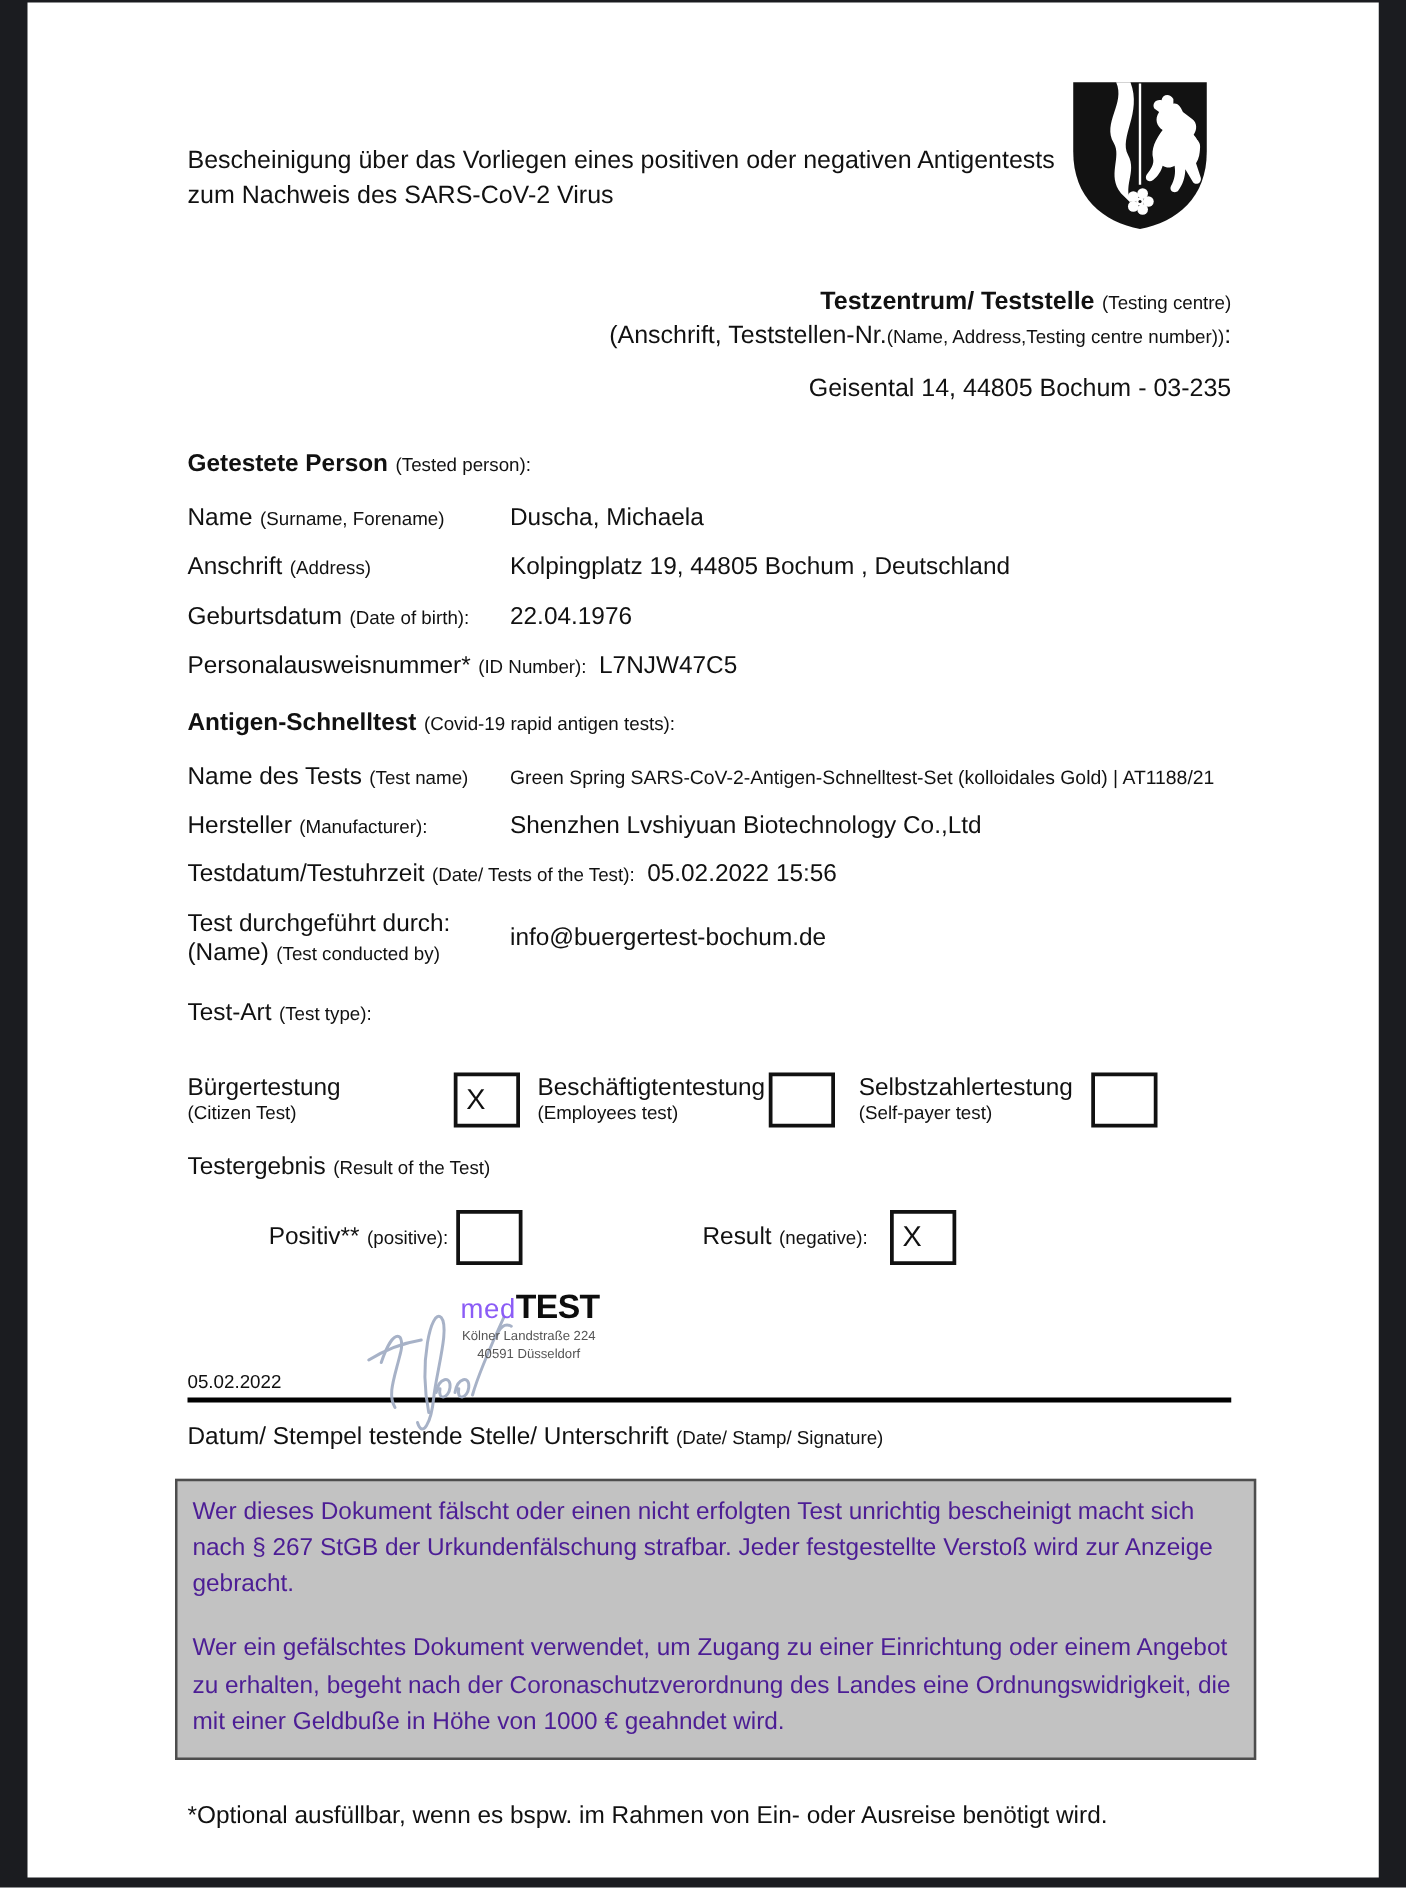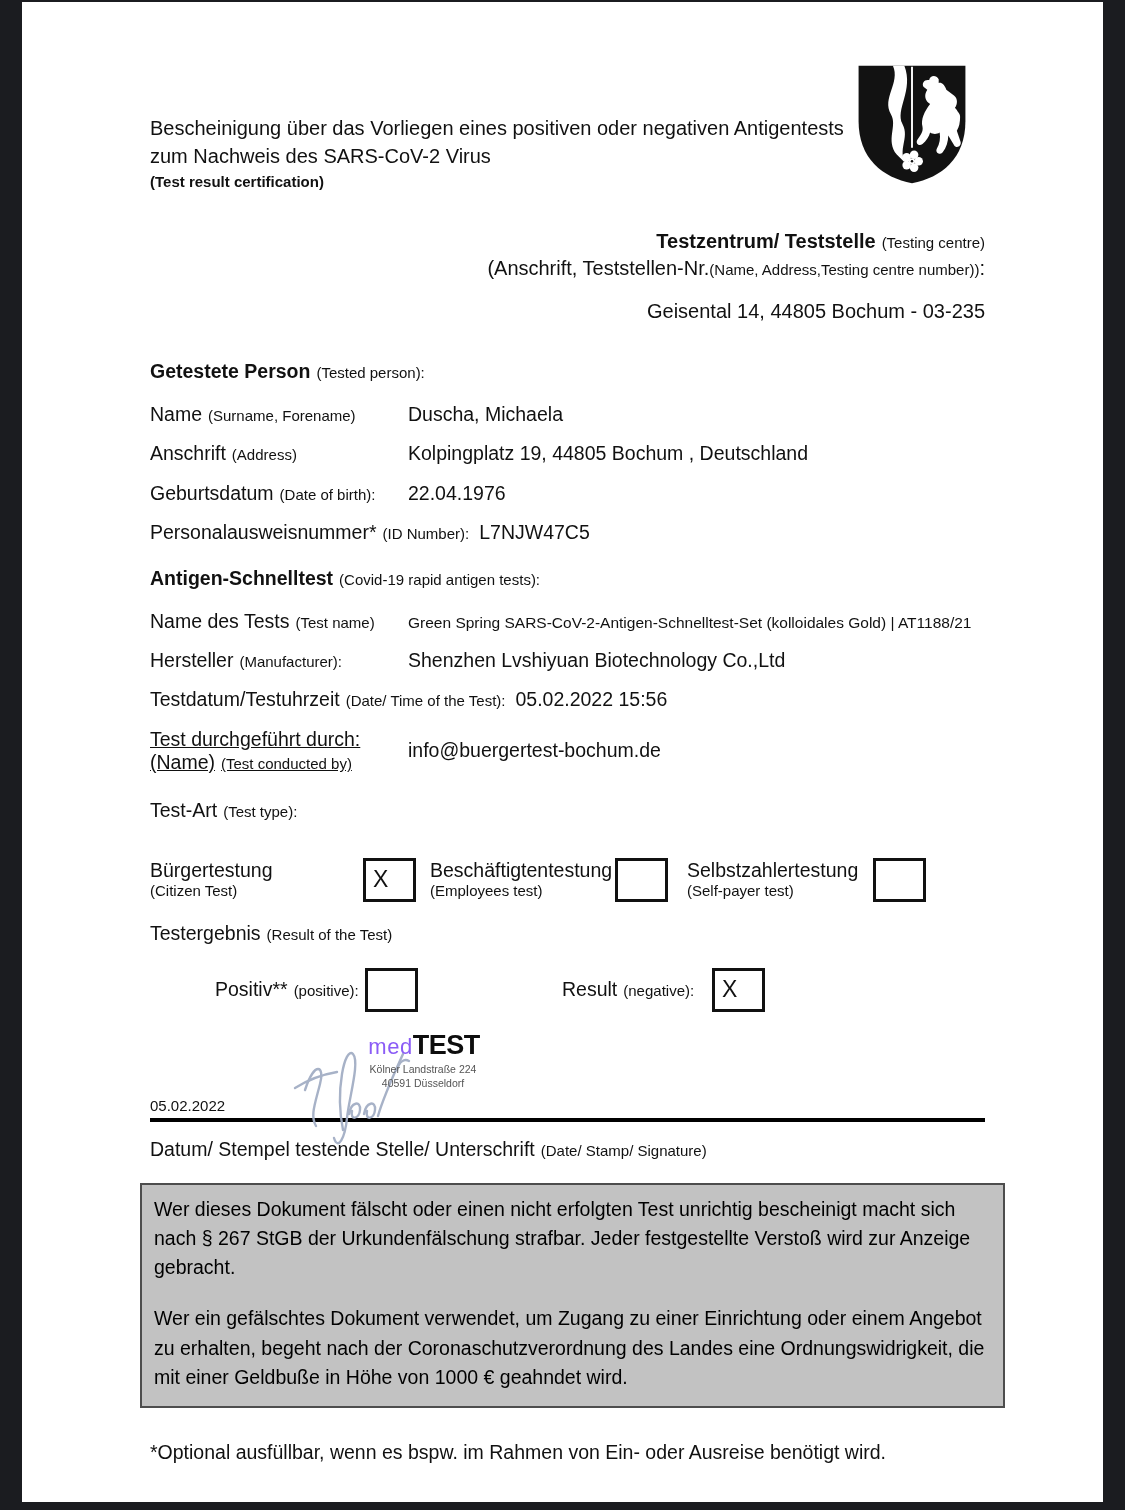--- a/index.html
+++ b/index.html
@@ -25,56 +25,55 @@
   .centre .b{font-weight:bold;}
   .centre-addr{text-align:right;font-size:20px;margin-top:18px;}
   
   .h{font-size:19.5px;font-weight:bold;}
   
   .row{display:flex;align-items:baseline;font-size:19.5px;margin-bottom:16px;line-height:1.2;}
   .lbl{flex:0 0 auto;min-width:248px;margin-right:10px;}
   .val{flex:1 1 auto;}
   .val-sm{font-size:15.5px;padding-top:3px;}
   .row-2line{align-items:center;margin-bottom:20px;}
-  .lbl2 .l1,.lbl2 .l2{display:block;text-decoration:underline;}
+  .lbl2 .l1,.lbl2 .l2{display:block;}
   
   .cb{width:40px;height:38px;border:3px solid #111;font-size:23px;line-height:36px;padding-left:7px;flex:0 0 auto;background:#fff;}
   .optrow{display:flex;align-items:flex-start;margin-top:36px;font-size:19.5px;line-height:1.25;}
   .opt-label .en{display:block;font-size:15px;}
   .resrow{display:flex;align-items:center;margin-top:23px;padding-left:65px;font-size:19.5px;}
   
   .stamp-zone{position:relative;height:94px;margin-top:12px;}
   .signature{position:absolute;left:135px;top:-6px;pointer-events:none;}
   .stampblk{position:absolute;left:215px;top:6px;width:118px;text-align:center;}
   .brand-light{font-size:22px;color:#8b5cf6;letter-spacing:.5px;}
   .brand-bold{font-size:27px;font-weight:bold;color:#0d0d0d;letter-spacing:-.5px;}
   .stamp-addr{font-size:10.5px;color:#555;line-height:1.4;margin-top:1px;text-align:center;padding-right:2px;}
   .stamp-date{position:absolute;left:0;bottom:4px;font-size:15px;}
   .rule{border:0;border-top:4px solid #000;margin:0;}
   .caption{margin-top:16px;font-size:19.5px;}
   
   .warnbox{
     margin:22px -20px 0 -10px;background:#c2c2c2;border:2px solid #4d4d4d;
-    padding:10px 14px 14px 12px;font-size:19.5px;line-height:1.5;color:#000000;
+    padding:10px 14px 14px 12px;font-size:19.5px;line-height:1.5;color:#4c1d95;
   }
   .warnbox p{margin:0;}
   .warnbox p + p{margin-top:22px;}
   .fn{font-size:19.5px;line-height:1.5;}
   .fn1{margin-top:30px;}
 </style>
 </head>
 <body>
 
 <div class="page">
   <div class="content">
 
     <div class="header">
       <div class="title-block">
         <div class="title">Bescheinigung über das Vorliegen eines positiven oder negativen Antigentests zum Nachweis des SARS-CoV-2 Virus</div>
-        <div class="title-sub">(Test result certification)</div>
       </div>
       <svg class="coat" width="116" height="124" viewBox="0 0 120 130">
         <path d="M4,4 H116 V62 C116,101 91,121 60,127 C29,121 4,101 4,62 Z" fill="#121212"></path>
         <line x1="60" y1="5" x2="60" y2="90" stroke="#fff" stroke-width="2"></line>
         <path d="M40,4 C48,22 28,38 38,55 C45,67 32,82 44,97 L54,107 C44,92 58,80 50,65 C42,50 62,30 52,4 Z" fill="#fff"></path>
         <path d="M88,18 c-3,-5 -9,-4 -10,1 c-5,-1 -8,3 -6,7 l4,3 c-4,6 -2,12 3,15 c-6,8 -10,16 -8,24 c1,5 -2,9 -5,13 c-3,4 1,8 5,5 c4,-3 7,-8 8,-12 c3,2 7,2 10,0 c1,6 0,12 -3,17 c-2,4 3,7 6,4 c4,-5 6,-12 6,-18 l6,10 c2,4 8,2 7,-3 l-4,-12 c5,-8 4,-18 -2,-24 c3,-4 3,-10 -1,-13 l-8,-6 c-2,-5 -5,-8 -8,-7 z" fill="#fff"></path>
         <path d="M100,52 c7,-3 12,2 10,9 c-2,6 -9,7 -12,3 z" fill="#fff"></path>
         <g fill="#fff">
           <circle cx="67" cy="104" r="4.5"></circle>
           <circle cx="62.2" cy="110.7" r="4.5"></circle>
@@ -127,21 +126,21 @@
     <div style="margin-top:20px;">
       <div class="row">
         <span class="lbl"><span>Name des Tests</span><span class="sm gap-l">(Test name)</span></span>
         <span class="val val-sm">Green Spring SARS-CoV-2-Antigen-Schnelltest-Set (kolloidales Gold) | AT1188/21</span>
       </div>
       <div class="row">
         <span class="lbl"><span>Hersteller</span><span class="sm gap-l">(Manufacturer):</span></span>
         <span class="val">Shenzhen Lvshiyuan Biotechnology Co.,Ltd</span>
       </div>
       <div class="row">
-        <span class="lbl"><span>Testdatum/Testuhrzeit</span><span class="sm gap-l">(Date/ Time of the Test):</span></span>
+        <span class="lbl"><span>Testdatum/Testuhrzeit</span><span class="sm gap-l">(Date/ Tests of the Test):</span></span>
         <span class="val">05.02.2022 15:56</span>
       </div>
       <div class="row row-2line">
         <span class="lbl lbl2">
           <span class="l1">Test durchgeführt durch:</span>
           <span class="l2"><span>(Name)</span><span class="sm gap-l">(Test conducted by)</span></span>
         </span>
         <span class="val">info@buergertest-bochum.de</span>
       </div>
     </div>

